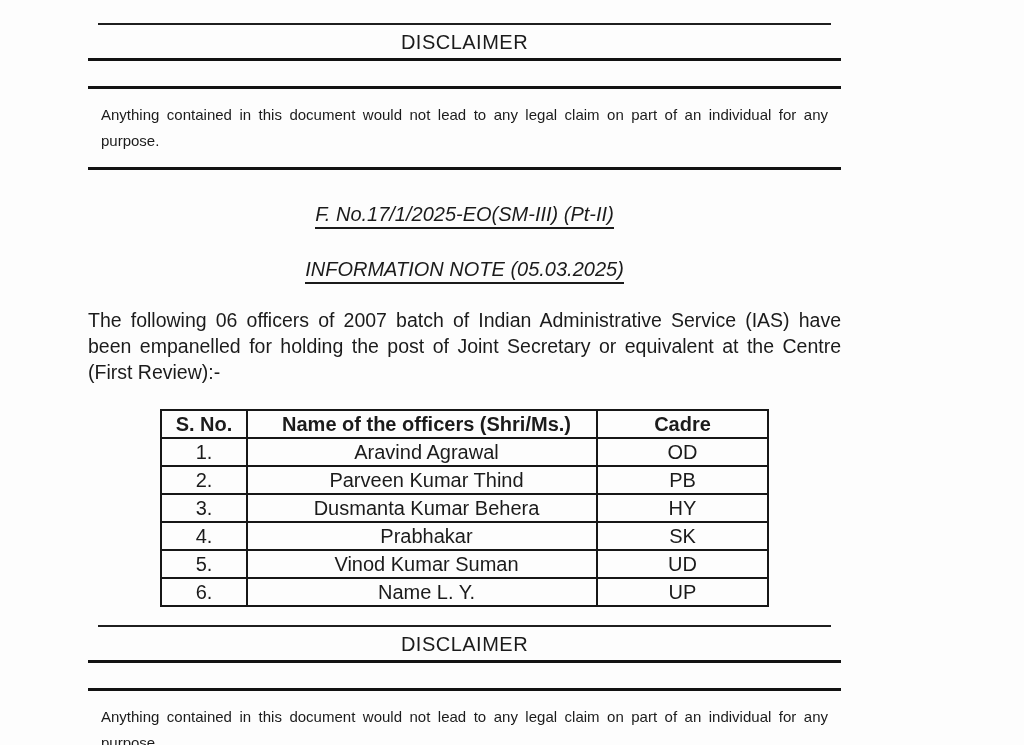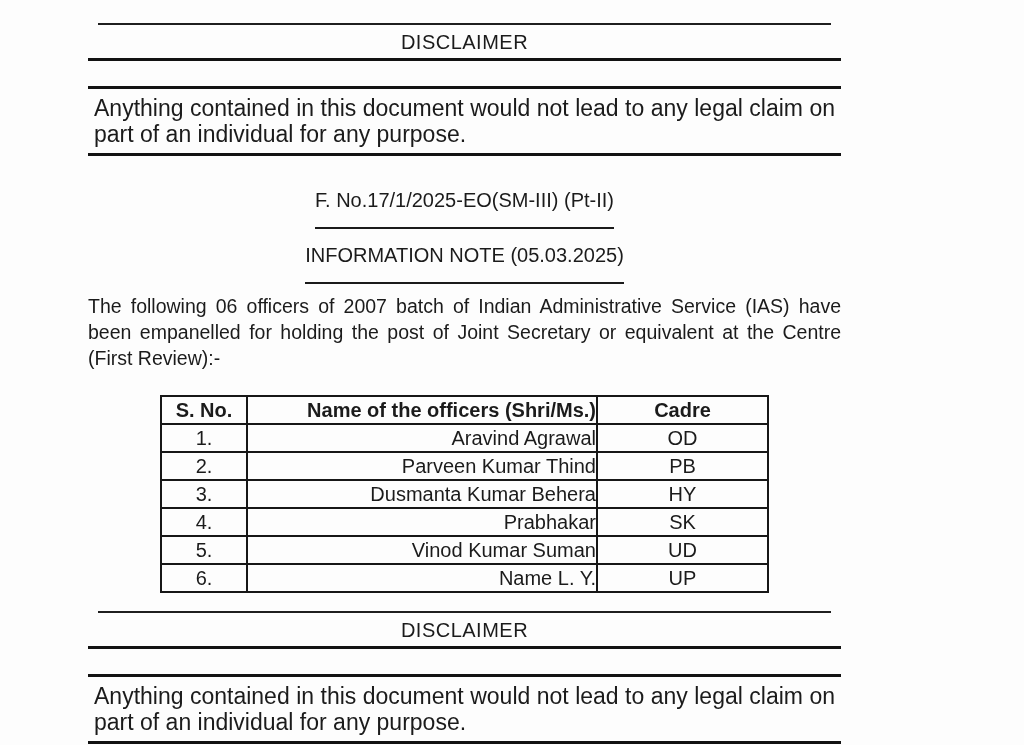--- a/index.html
+++ b/index.html
@@ -35,39 +35,40 @@
     text-align: center;
     font-size: 20px;
     line-height: 24px;
     padding: 5px 0 4px 0;
     letter-spacing: 0.5px;
   }
   .gap {
     height: 25px;
   }
   .disc-body {
-    margin: 4px;
-    font-size: 23px;
+    margin: 11px;
+    font-size: 15px;
     line-height: 26px;
     padding: 2px 2px 2px 2px;
     text-align: justify;
   }
   .center-heading {
     text-align: center;
     font-weight: 400;
     font-size: 20px;
     line-height: 23px;
     margin: 33px 0 0 0;
   }
   .center-heading.second {
     margin-top: 32px;
   }
   .u {
     border-bottom: 2px solid #1b1b1b;
-    padding-bottom: 16px;
+    padding-bottom: 2px;
+    font-style: italic;
   }
   .intro {
     margin: 26px 0 0 0;
     font-size: 19.5px;
     line-height: 26px;
     text-align: justify;
   }
   table.officers {
     border-collapse: collapse;
     margin: 24px auto 0 auto;
@@ -82,21 +83,21 @@
     height: 26px;
     padding: 0;
     white-space: nowrap;
     overflow: hidden;
   }
   table.officers th { font-weight: bold; }
   .col-sno   { width: 86px; }
   .col-name  { width: 350px; }
   .col-cadre { width: 171px; }
   .cell-center { text-align: center; }
-  .cell-name   { text-align: right; padding-left: 9px !important; }
+  .cell-name   { text-align: center; padding-left: 9px !important; }
   .bottom-block { margin-top: 18px; }
 </style>
 </head>
 <body>
 
 <div class="page">
 
   <section>
     <div class="rule thin"></div>
     <div class="disc-title">DISCLAIMER</div>

